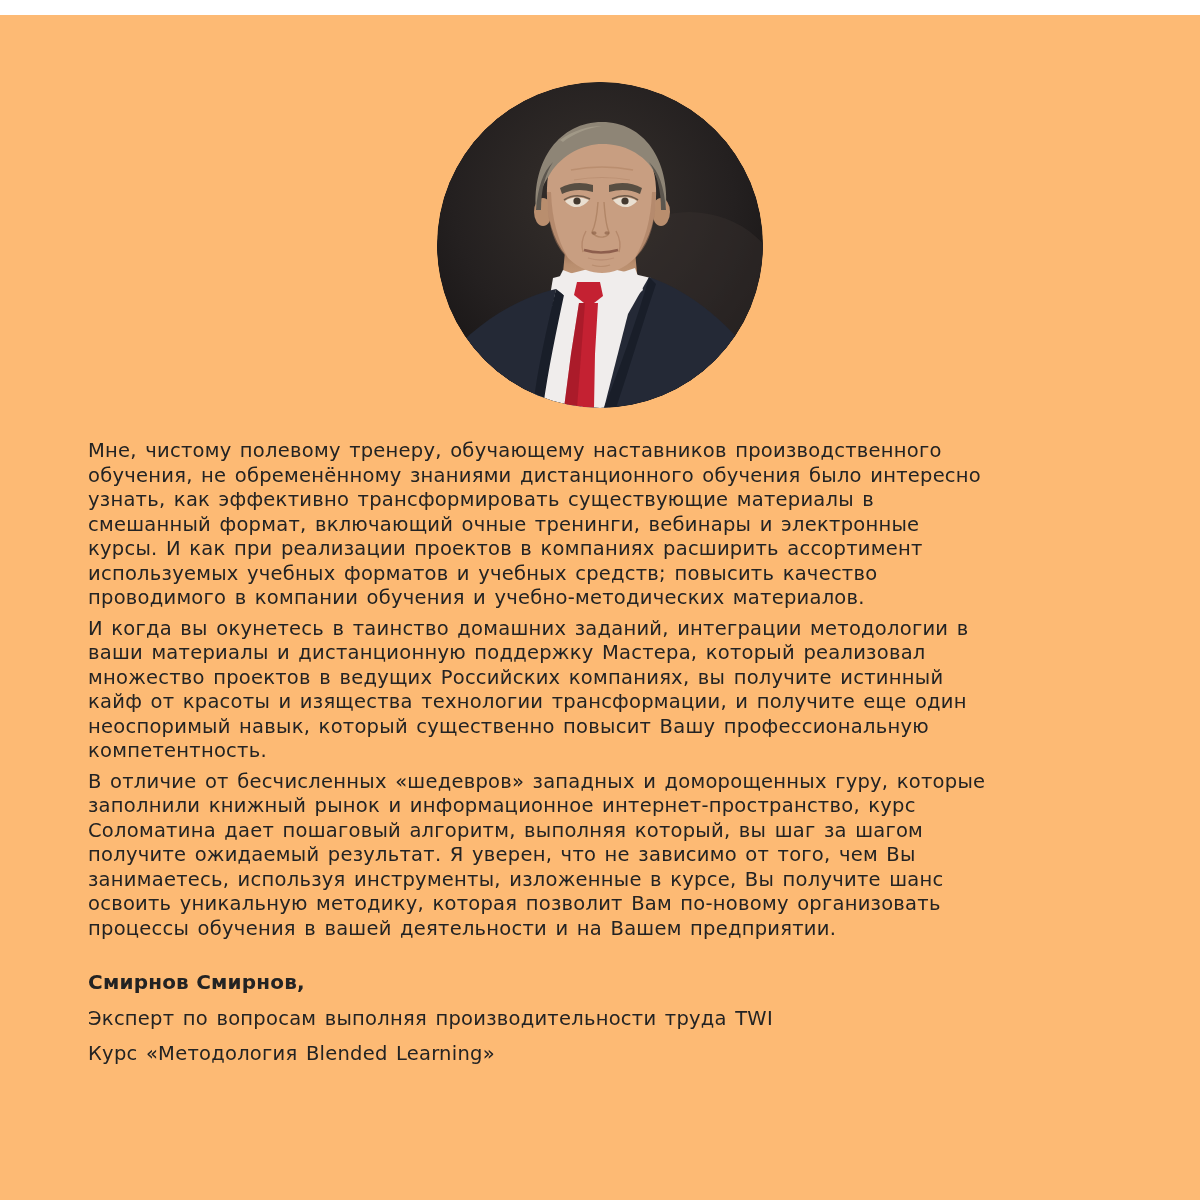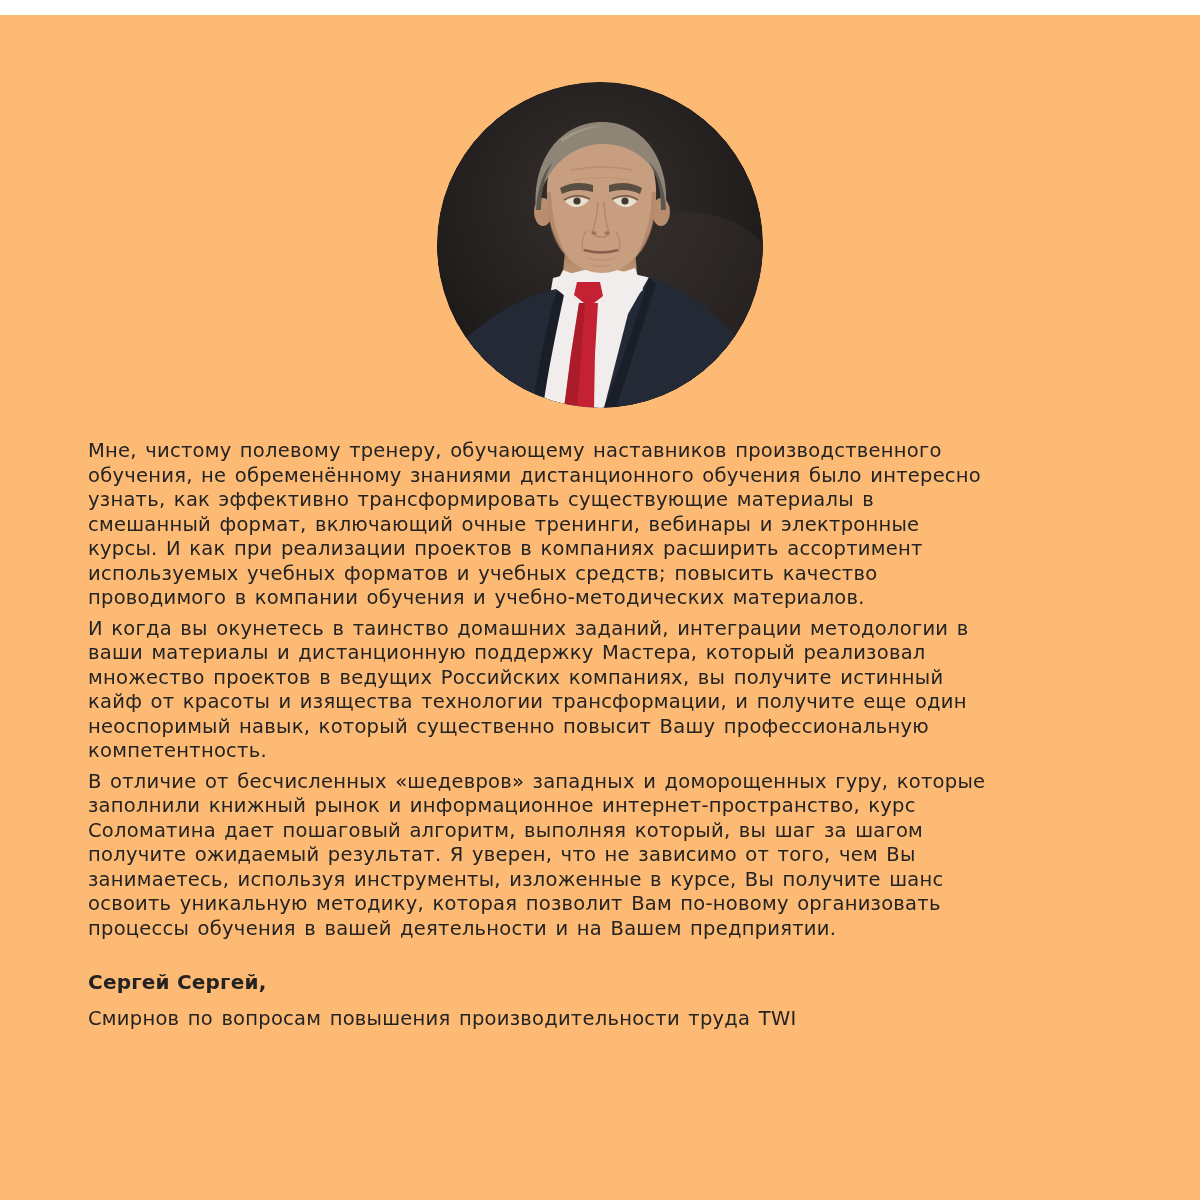--- a/index.html
+++ b/index.html
@@ -157,18 +157,19 @@
 компетентность.</p>
     <p class="body-par">В отличие от бесчисленных «шедевров» западных и доморощенных гуру, которые
 заполнили книжный рынок и информационное интернет-пространство, курс
 Соломатина дает пошаговый алгоритм, выполняя который, вы шаг за шагом
 получите ожидаемый результат. Я уверен, что не зависимо от того, чем Вы
 занимаетесь, используя инструменты, изложенные в курсе, Вы получите шанс
 освоить уникальную методику, которая позволит Вам по-новому организовать
 процессы обучения в вашей деятельности и на Вашем предприятии.</p>
 
     <div class="signature">
-      <p class="sig-name">Сергей Сергей,</p>
-      <p class="sig-line">Смирнов по вопросам повышения производительности труда TWI</p>
+      <p class="sig-name">Смирнов Смирнов,</p>
+      <p class="sig-line">Эксперт по вопросам выполняя производительности труда TWI</p>
+      <p class="sig-line">Курс «Методология Blended Learning»</p>
     </div>
   </div>
 
 </div>
 
 </body></html>

